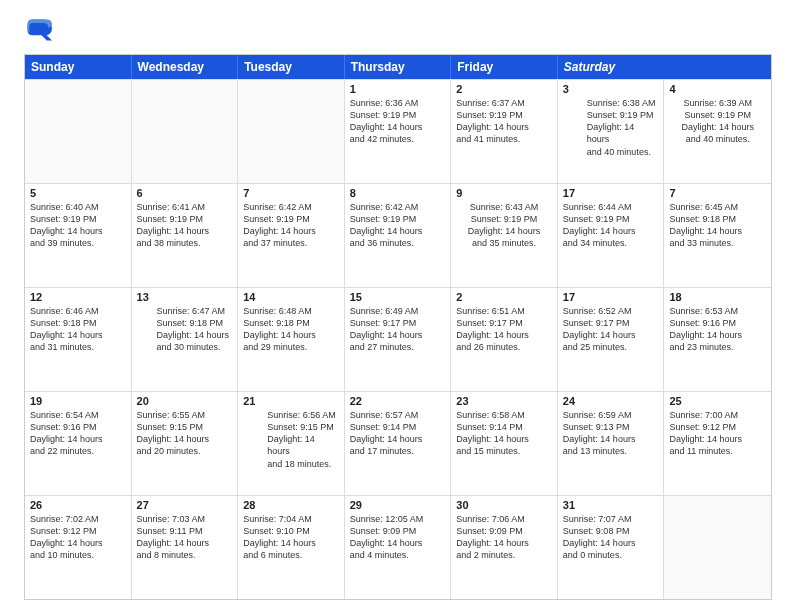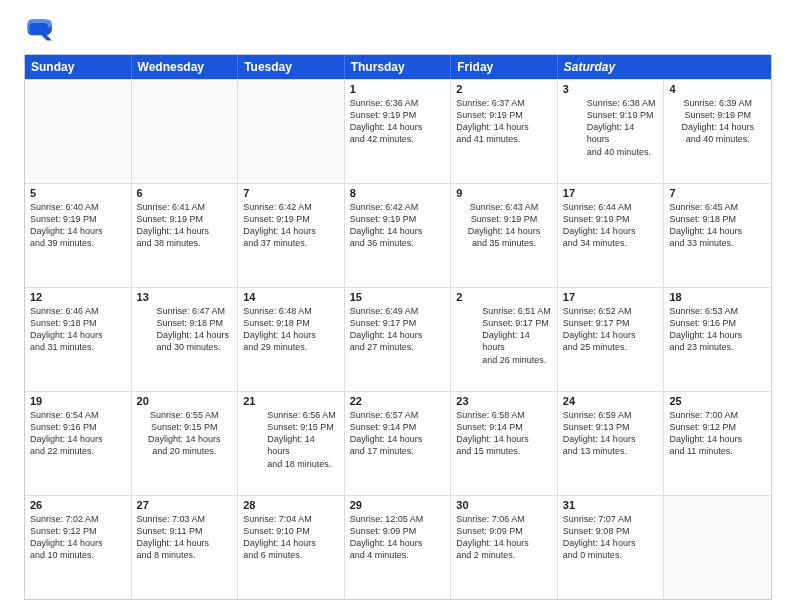--- a/index.html
+++ b/index.html
@@ -245,21 +245,21 @@
           </div>
           <div class="calendar-cell">
             <div class="cell-day">15</div>
             <div class="cell-info" style="white-space: pre-line;">Sunrise: 6:49 AM
 Sunset: 9:17 PM
 Daylight: 14 hours
 and 27 minutes.</div>
           </div>
           <div class="calendar-cell">
             <div class="cell-day">2</div>
-            <div class="cell-info" style="white-space: pre-line; margin-left: 26px;">Sunrise: 6:51 AM
+            <div class="cell-info" style="white-space: pre-line;">Sunrise: 6:51 AM
 Sunset: 9:17 PM
 Daylight: 14 hours
 and 26 minutes.</div>
           </div>
           <div class="calendar-cell">
             <div class="cell-day">17</div>
             <div class="cell-info" style="white-space: pre-line;">Sunrise: 6:52 AM
 Sunset: 9:17 PM
 Daylight: 14 hours
 and 25 minutes.</div>
@@ -275,21 +275,21 @@
         <div class="calendar-row">
           <div class="calendar-cell">
             <div class="cell-day">19</div>
             <div class="cell-info" style="white-space: pre-line;">Sunrise: 6:54 AM
 Sunset: 9:16 PM
 Daylight: 14 hours
 and 22 minutes.</div>
           </div>
           <div class="calendar-cell">
             <div class="cell-day">20</div>
-            <div class="cell-info" style="white-space: pre-line; text-align: center;">Sunrise: 6:55 AM
+            <div class="cell-info" style="white-space: pre-line;">Sunrise: 6:55 AM
 Sunset: 9:15 PM
 Daylight: 14 hours
 and 20 minutes.</div>
           </div>
           <div class="calendar-cell">
             <div class="cell-day">21</div>
             <div class="cell-info" style="white-space: pre-line; margin-left: 24px;">Sunrise: 6:56 AM
 Sunset: 9:15 PM
 Daylight: 14 hours
 and 18 minutes.</div>

